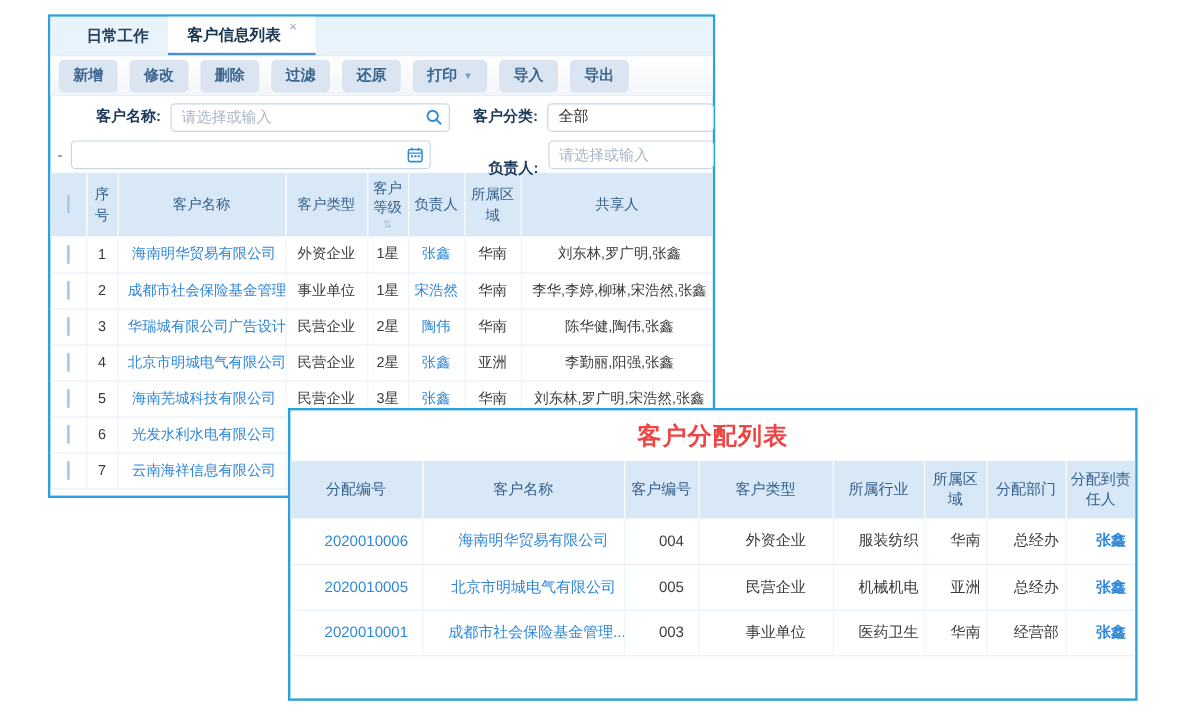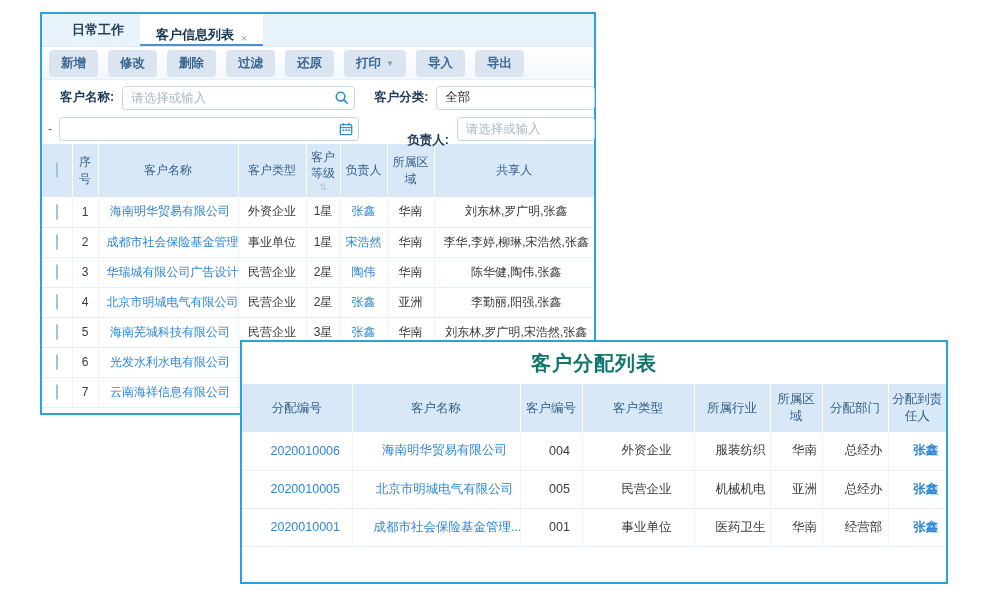--- a/index.html
+++ b/index.html
@@ -8,21 +8,21 @@
   .panel { position:absolute; background:#fff; border:2px solid #2aa3dc; }
   #panel-customers { left:40px; top:12px; width:556px; height:403px; z-index:1; }
   #panel-allocation { left:240px; top:340px; width:708px; height:244px; z-index:2; }
 
   
   .tabbar { height:33px; background:#e9f3fc; display:flex; align-items:stretch;
     padding-left:14px; border-bottom:1px solid #dfeaf5; }
   .tab { display:flex; align-items:center; padding:0 16px; font-size:13px;
     color:#26415e; font-weight:600; cursor:default; position:relative; }
   .tab-active { background:#fff; font-weight:bold; color:#17344f;
-    border-bottom:2px solid #4a90d9;align-items:flex-end; }
+    border-bottom:2px solid #4a90d9; }
   .tab-close { font-size:11px; color:#8aa7c4; margin:-12px 0 0 7px; font-weight:400; }
 
   
   .toolbar { height:33px; display:flex; align-items:center; gap:10px; padding:0 7px;
     background:linear-gradient(#fefefe,#f3f7fb); border-bottom:1px solid #e6eef7; }
   .tbtn { border:none; background:#dbe5f1; color:#3a668f; font-size:12.5px;
     font-weight:600; padding:5px 12px; border-radius:4px; cursor:pointer;
     font-family:inherit; display:flex; align-items:center; gap:5px;text-align:right; }
   .tbtn .caret { font-size:8px; color:#7d9cbd; }
 
@@ -54,21 +54,21 @@
   td.al { text-align:center; padding-left:8px; }
   .link { color:#2f87d8; cursor:pointer; }
   .lnkb { color:#2f87d8; cursor:pointer; font-weight:600; }
 
   .cb { width:13px; height:13px; border:1px solid #a0c3e2; border-radius:2px;
     background:#fff; margin:0 auto; cursor:pointer; }
   .sort-ic { display:block; font-size:9px; color:#a9c4dd; margin-top:2px; line-height:1; }
 
   
   .alloc-title { height:42px; display:flex; align-items:center; justify-content:center;
-    font-size:20px; font-weight:bold; color:#0f766e; letter-spacing:1px; }
+    font-size:20px; font-weight:bold; color:#ef4444; letter-spacing:1px; }
 
   svg { display:block; }
 </style>
 </head>
 <body>
 
 <div class="panel" id="panel-customers">
 
   <div class="tabbar">
 
@@ -122,21 +122,21 @@
 
       <button class="tbtn">
         <span>导出</span>
 
       </button>
 
     </div>
 
   <div class="filters">
     <div class="frow">
-      <span class="flabel" style="margin-left:12px;text-align:right;">客户名称:</span>
+      <span class="flabel" style="margin-left:32px;text-align:right;">客户名称:</span>
       <span class="fbox" style="width:233px; margin-left:8px;">
         <input type="text" placeholder="请选择或输入" style="">
         <span class="ficon">
           <svg width="15" height="15" viewBox="0 0 16 16">
             <circle cx="7" cy="7" r="4.6" fill="none" stroke="#2a8fd8" stroke-width="1.7"></circle>
             <line x1="10.5" y1="10.5" x2="14" y2="14" stroke="#2a8fd8" stroke-width="1.7" stroke-linecap="round"></line>
           </svg>
         </span>
       </span>
       <span class="flabel" style="margin-left:19px;">客户分类:</span>
@@ -319,21 +319,21 @@
           <td>机械机电</td>
           <td>亚洲</td>
           <td>总经办</td>
           <td class="lnkb">张鑫</td>
         </tr>
 
 
         <tr>
           <td class="al link">2020010001</td>
           <td class="al link">成都市社会保险基金管理...</td>
-          <td>001</td>
+          <td>003</td>
           <td>事业单位</td>
           <td>医药卫生</td>
           <td>华南</td>
           <td>经营部</td>
           <td class="lnkb">张鑫</td>
         </tr>
       </tbody>
   </table>
 </div>
 

